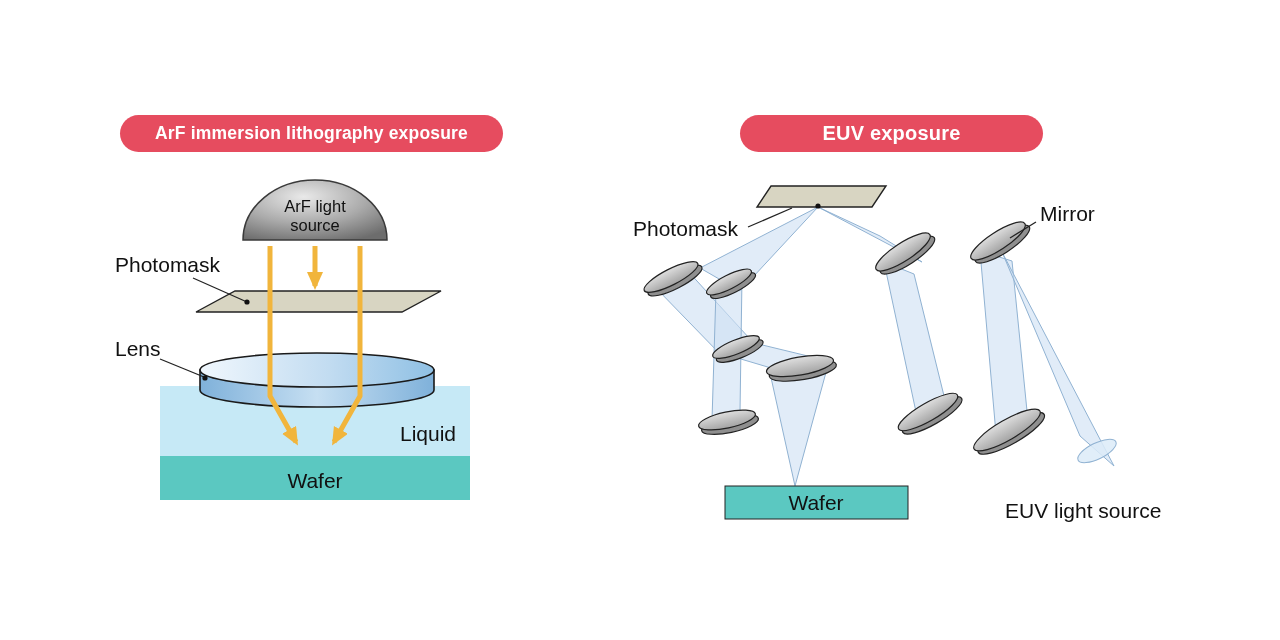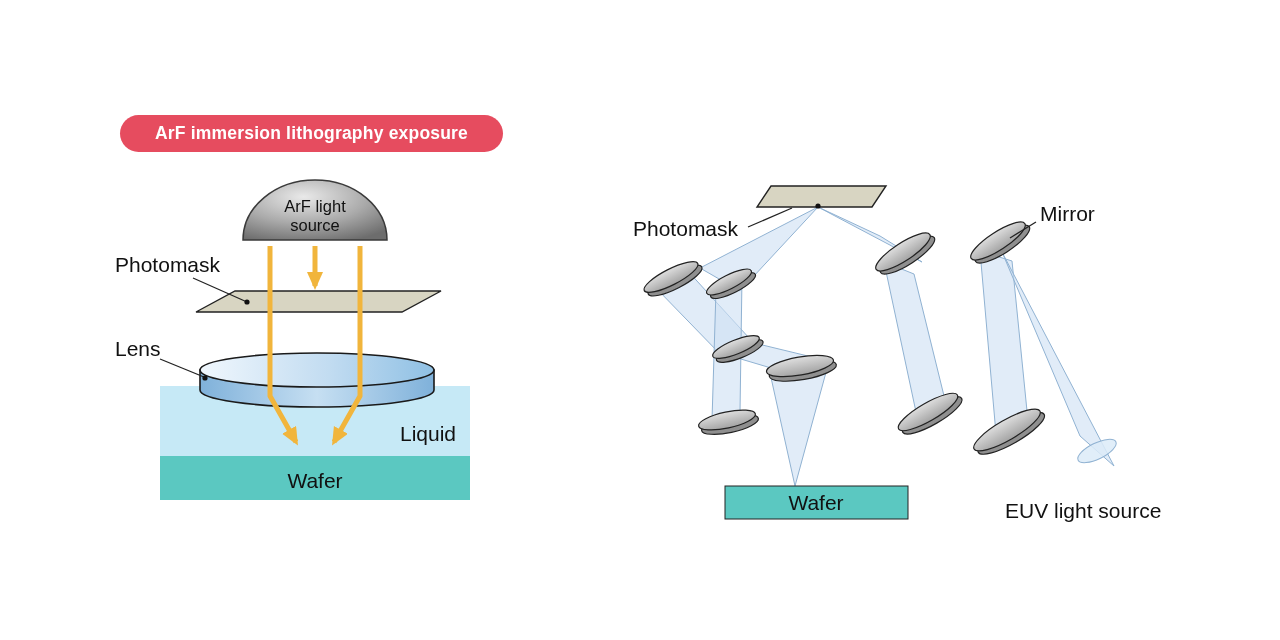--- a/index.html
+++ b/index.html
@@ -39,20 +39,23 @@
   .lens-body { fill:url(#lensBodyGrad); stroke:#1a1a1a; stroke-width:1.6; }
   .lens-top  { fill:url(#lensTopGrad);  stroke:#1a1a1a; stroke-width:1.6; }
 </style>
 </head>
 <body>
 
 <div class="canvas">
 
   <div class="pill pill-left">
     <span>ArF immersion lithography exposure</span>
+  </div>
+  <div class="pill pill-right">
+    <span>EUV exposure</span>
   </div>
 
   <svg class="diagram" width="1280" height="640" viewBox="0 0 1280 640">
     <defs>
       <radialGradient id="domeGrad" cx="42%" cy="28%" r="80%">
         <stop offset="0%" stop-color="#e9e9e9"></stop>
         <stop offset="55%" stop-color="#aaaaaa"></stop>
         <stop offset="100%" stop-color="#6d6d6d"></stop>
       </radialGradient>
       <linearGradient id="lensTopGrad" x1="0" y1="0" x2="1" y2="0">

